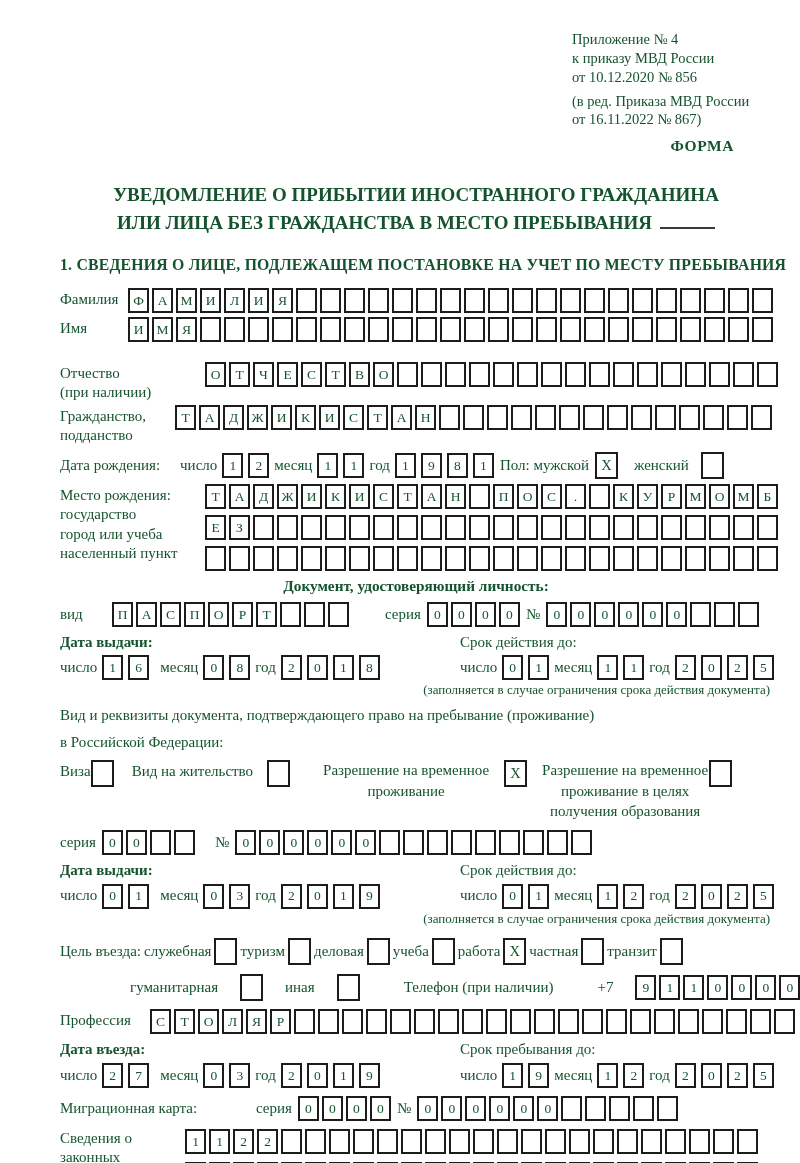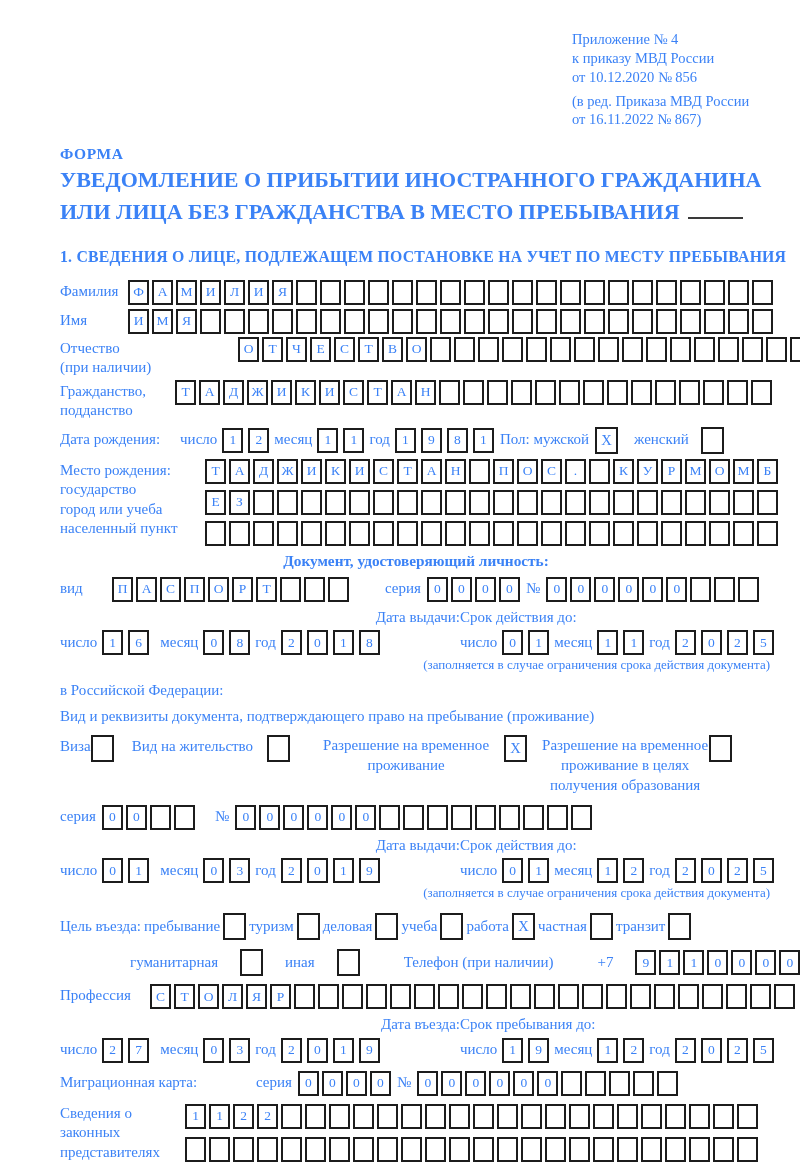--- a/index.html
+++ b/index.html
@@ -1,26 +1,26 @@
 <!DOCTYPE html>
 <html><head>
 <meta charset="utf-8">
 <style>
   html,body{margin:0;padding:0;background:#e8e8e8;}
   .page{
-    width:800px;height:1163px;margin:0 auto;background:#ffffff;color:#3b82f6;
+    width:800px;height:1163px;margin:0 auto;background:#ffffff;color:#14532d;
     font-family:"Liberation Serif", serif;font-size:15px;line-height:1.3;
     box-sizing:border-box;padding:30px 28px 10px 60px;overflow:hidden;position:relative;
   }
   
   .hdr{margin-left:auto;width:200px;font-size:14.5px;}
   .hdr div{white-space:nowrap;}
   .hdr .ed{margin-top:5px;}
-  .forma{font-weight:bold;margin:15px 38px 0 0;font-size:15.5px;letter-spacing:.6px;}
-  .title{text-align:left;font-weight:bold;font-size:22px;margin-top:0;line-height:1.45;}
+  .forma{text-align:right;font-weight:bold;margin:7px 38px 0 0;font-size:15.5px;letter-spacing:.6px;}
+  .title{text-align:center;font-weight:bold;font-size:19px;margin-top:25px;line-height:1.45;}
   .uline{display:inline-block;width:55px;border-bottom:2px solid #3a3a3a;margin-left:8px;}
   .sec{font-weight:bold;font-size:15.8px;margin-top:19px;letter-spacing:.2px;white-space:nowrap;}
   
   .boxes{display:inline-flex;gap:3px;flex:0 0 auto;}
   .cell{
     width:17px;height:21px;border:2px solid #1c1c1c;flex:0 0 auto;
     display:flex;align-items:center;justify-content:center;
     font-size:13.5px;background:#fff;
   }
   .cb{
@@ -35,21 +35,21 @@
   .w125{flex:0 0 125px;}
   .stack{display:flex;flex-direction:column;gap:6px;}
   .irow{display:flex;align-items:center;margin-top:6px;gap:6px;}
   .dg{display:inline-flex;align-items:center;gap:5px;}
   .dg .boxes{gap:5px;}
   .center-h{font-weight:bold;text-align:center;margin-top:5px;font-size:15.3px;}
   .split{display:flex;align-items:center;margin-top:3px;}
   .split .lcol{flex:0 0 400px;display:flex;align-items:center;gap:5px;}
   .split .rcol{flex:1;display:flex;align-items:center;gap:5px;}
   .hsplit{display:flex;margin-top:6px;}
-  .hsplit .lcol{flex:0 0 400px;text-align:right;}
+  .hsplit .lcol{flex:0 0 400px;text-align:left;font-weight:bold;}
   .hsplit .rcol{flex:1;text-align:left;padding-right:55px;}
   .note{font-size:13px;text-align:right;margin-top:2px;padding-right:2px;}
   .plain{margin-top:7px;}
   .permits{display:flex;align-items:flex-start;margin-top:8px;}
   .pitem{display:flex;align-items:flex-start;}
   .pitem .c2{text-align:center;width:196px;line-height:1.35;}
   .pitem .c3{text-align:center;width:168px;line-height:1.35;}
   .goal{display:flex;align-items:center;gap:3px;margin-top:11px;flex-wrap:nowrap;}
   .goal2{display:flex;align-items:center;gap:22px;margin-top:9px;margin-left:70px;}
   .gap8{width:8px;}.gap14{width:14px;}.gap18{width:18px;}.gap24{width:24px;}
@@ -137,21 +137,21 @@
         <span class="cell"></span>
         <span class="cell"></span>
         <span class="cell"></span>
         <span class="cell"></span>
         <span class="cell"></span>
         <span class="cell"></span>
         <span class="cell"></span>
       </span>
   </div>
 
-  <div class="frow" style="margin-top:3px;gap:33px;">
+  <div class="frow" style="margin-top:20px;">
     <span class="flabel w145">
       <span>Отчество</span><br>
       <span>(при наличии)</span>
     </span>
     <span class="boxes">
         <span class="cell">О</span>
         <span class="cell">Т</span>
         <span class="cell">Ч</span>
         <span class="cell">Е</span>
         <span class="cell">С</span>
@@ -406,22 +406,22 @@
       <span class="boxes">
           <span class="cell">2</span>
           <span class="cell">0</span>
           <span class="cell">2</span>
           <span class="cell">5</span>
         </span>
     </span>
   </div>
   <div class="note">(заполняется в случае ограничения срока действия документа)</div>
 
+  <div class="plain">Вид и реквизиты документа, подтверждающего право на пребывание (проживание)</div>
   <div class="plain">в Российской Федерации:</div>
-  <div class="plain">Вид и реквизиты документа, подтверждающего право на пребывание (проживание)</div>
 
   <div class="permits">
     <span class="pitem">
       <span class="pt2">Виза</span>
       <span class="cb"></span>
     </span>
     <span class="gap18"></span>
     <span class="pitem">
       <span class="pt2">Вид на жительство</span>
       <span class="gap14"></span>
@@ -517,21 +517,21 @@
           <span class="cell">0</span>
           <span class="cell">2</span>
           <span class="cell">5</span>
         </span>
     </span>
   </div>
   <div class="note">(заполняется в случае ограничения срока действия документа)</div>
 
   <div class="goal">
     <span class="nw">Цель въезда:</span>
-    <span class="nw">пребывание</span>
+    <span class="nw">служебная</span>
     <span class="cb"></span>
     <span class="nw">туризм</span>
     <span class="cb"></span>
     <span class="nw">деловая</span>
     <span class="cb"></span>
     <span class="nw">учеба</span>
     <span class="cb"></span>
     <span class="nw">работа</span>
     <span class="cb">X</span>
     <span class="nw">частная</span>

